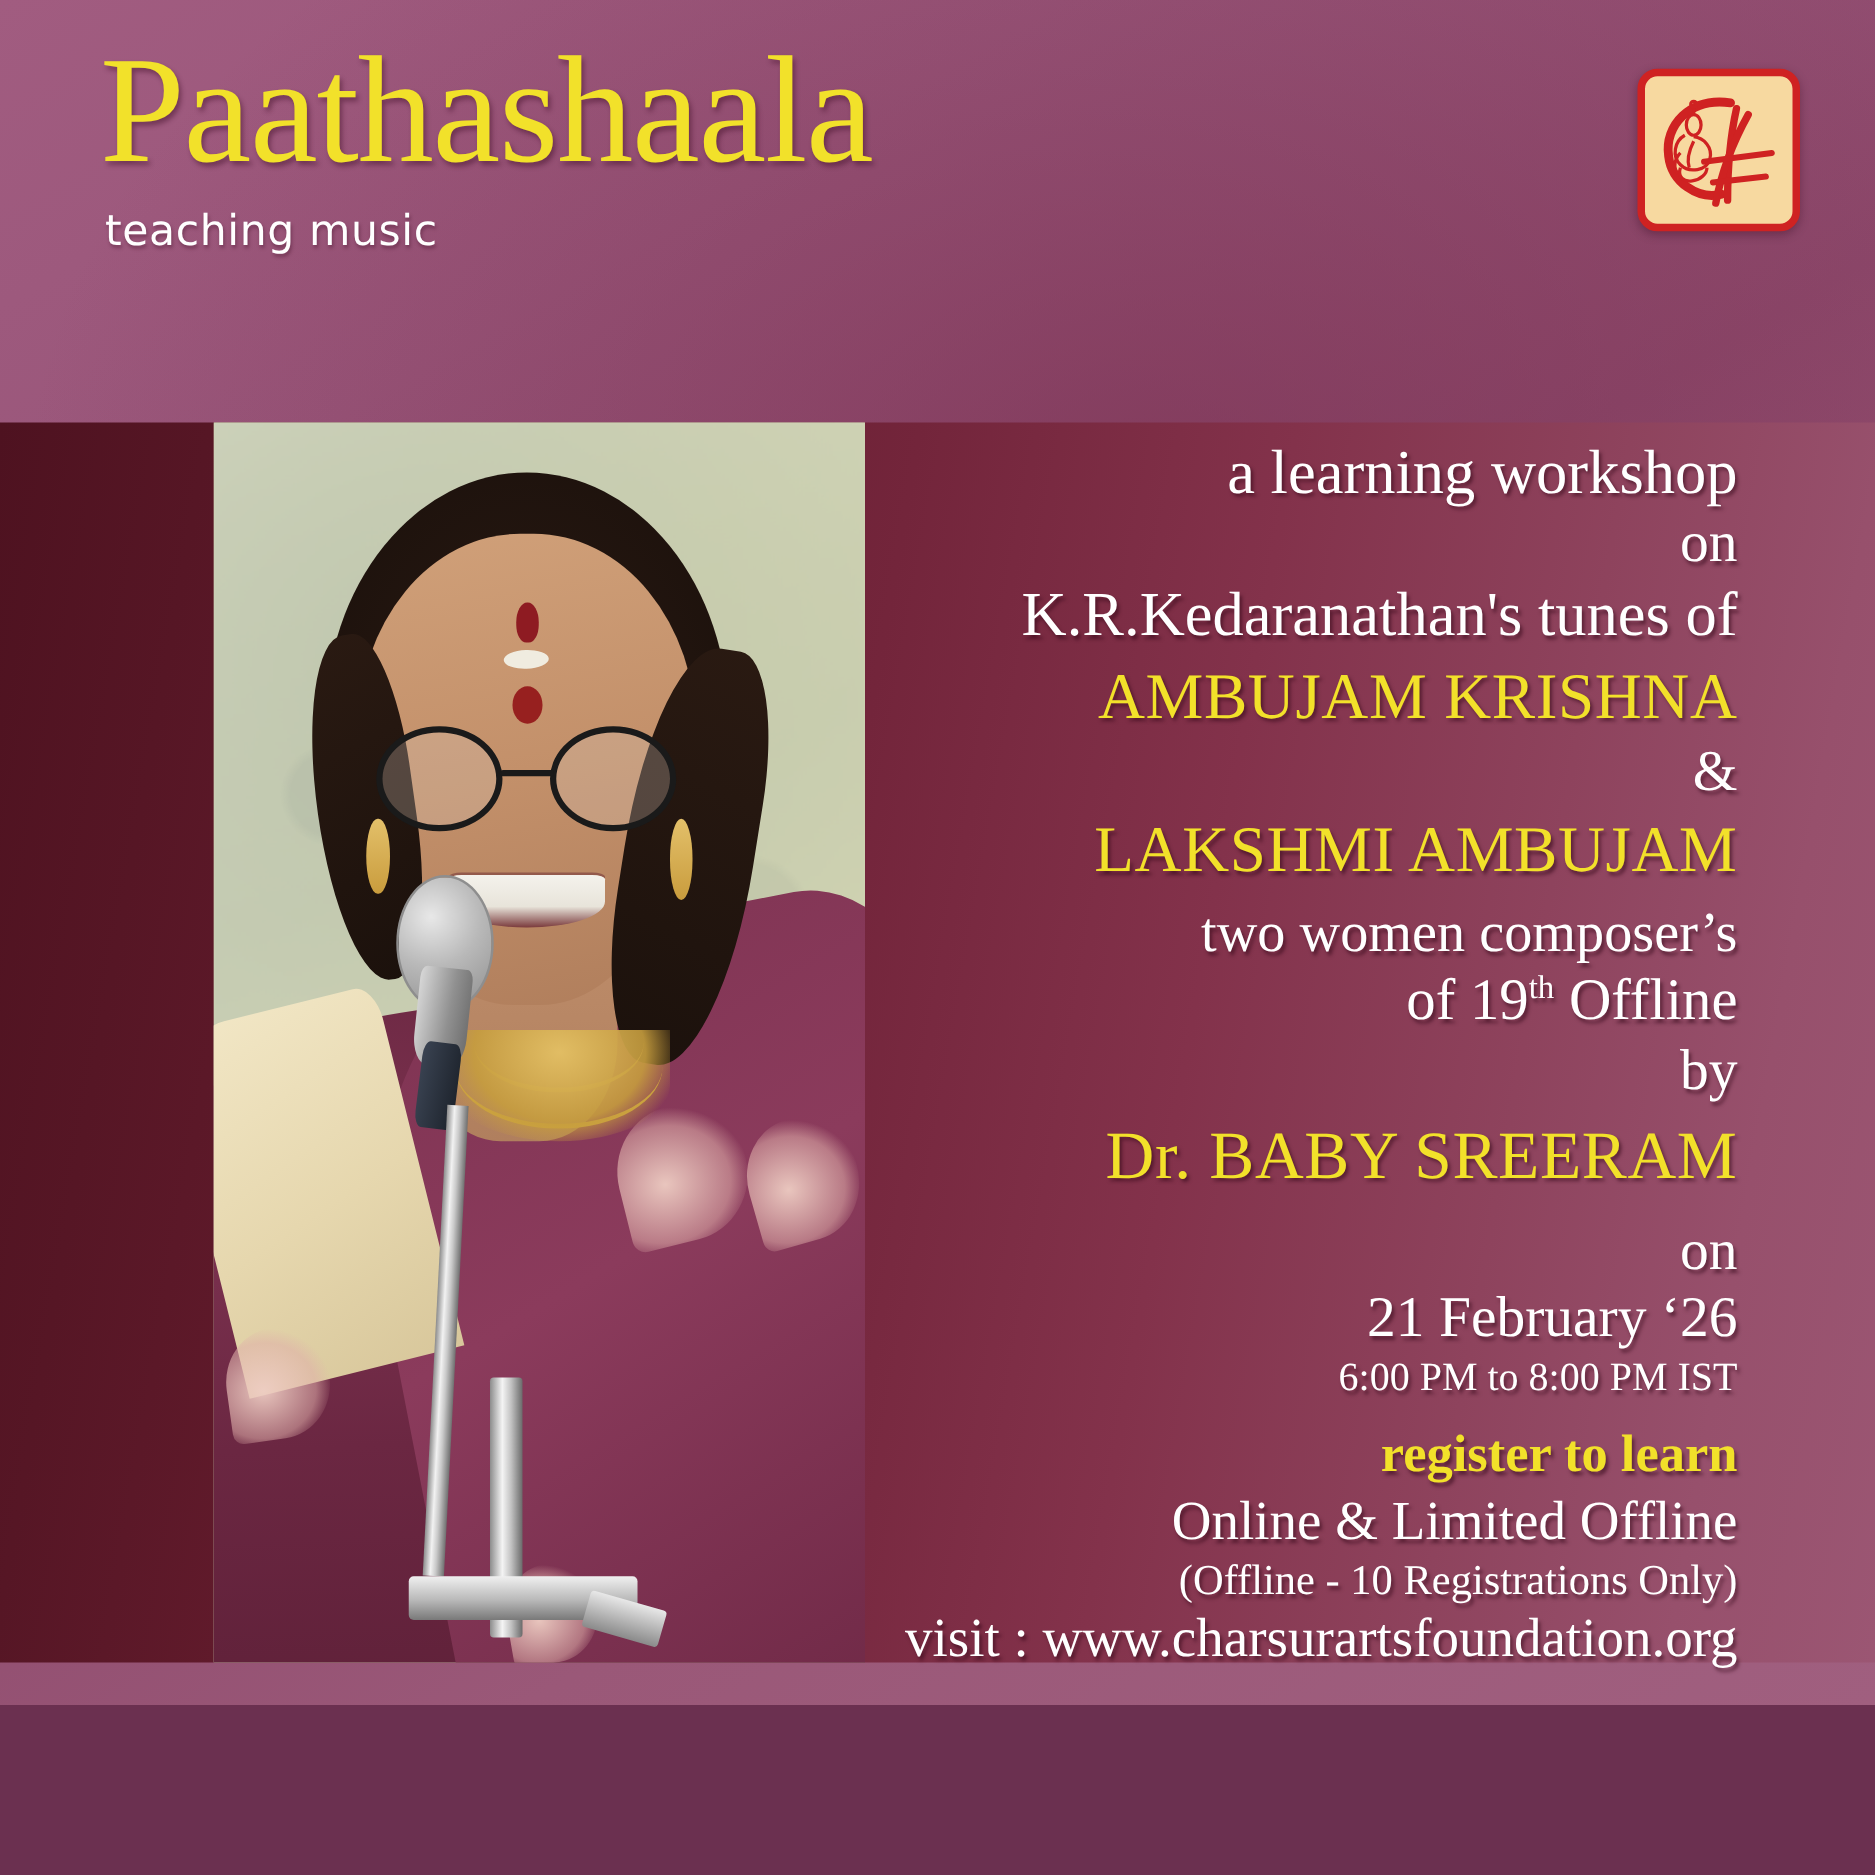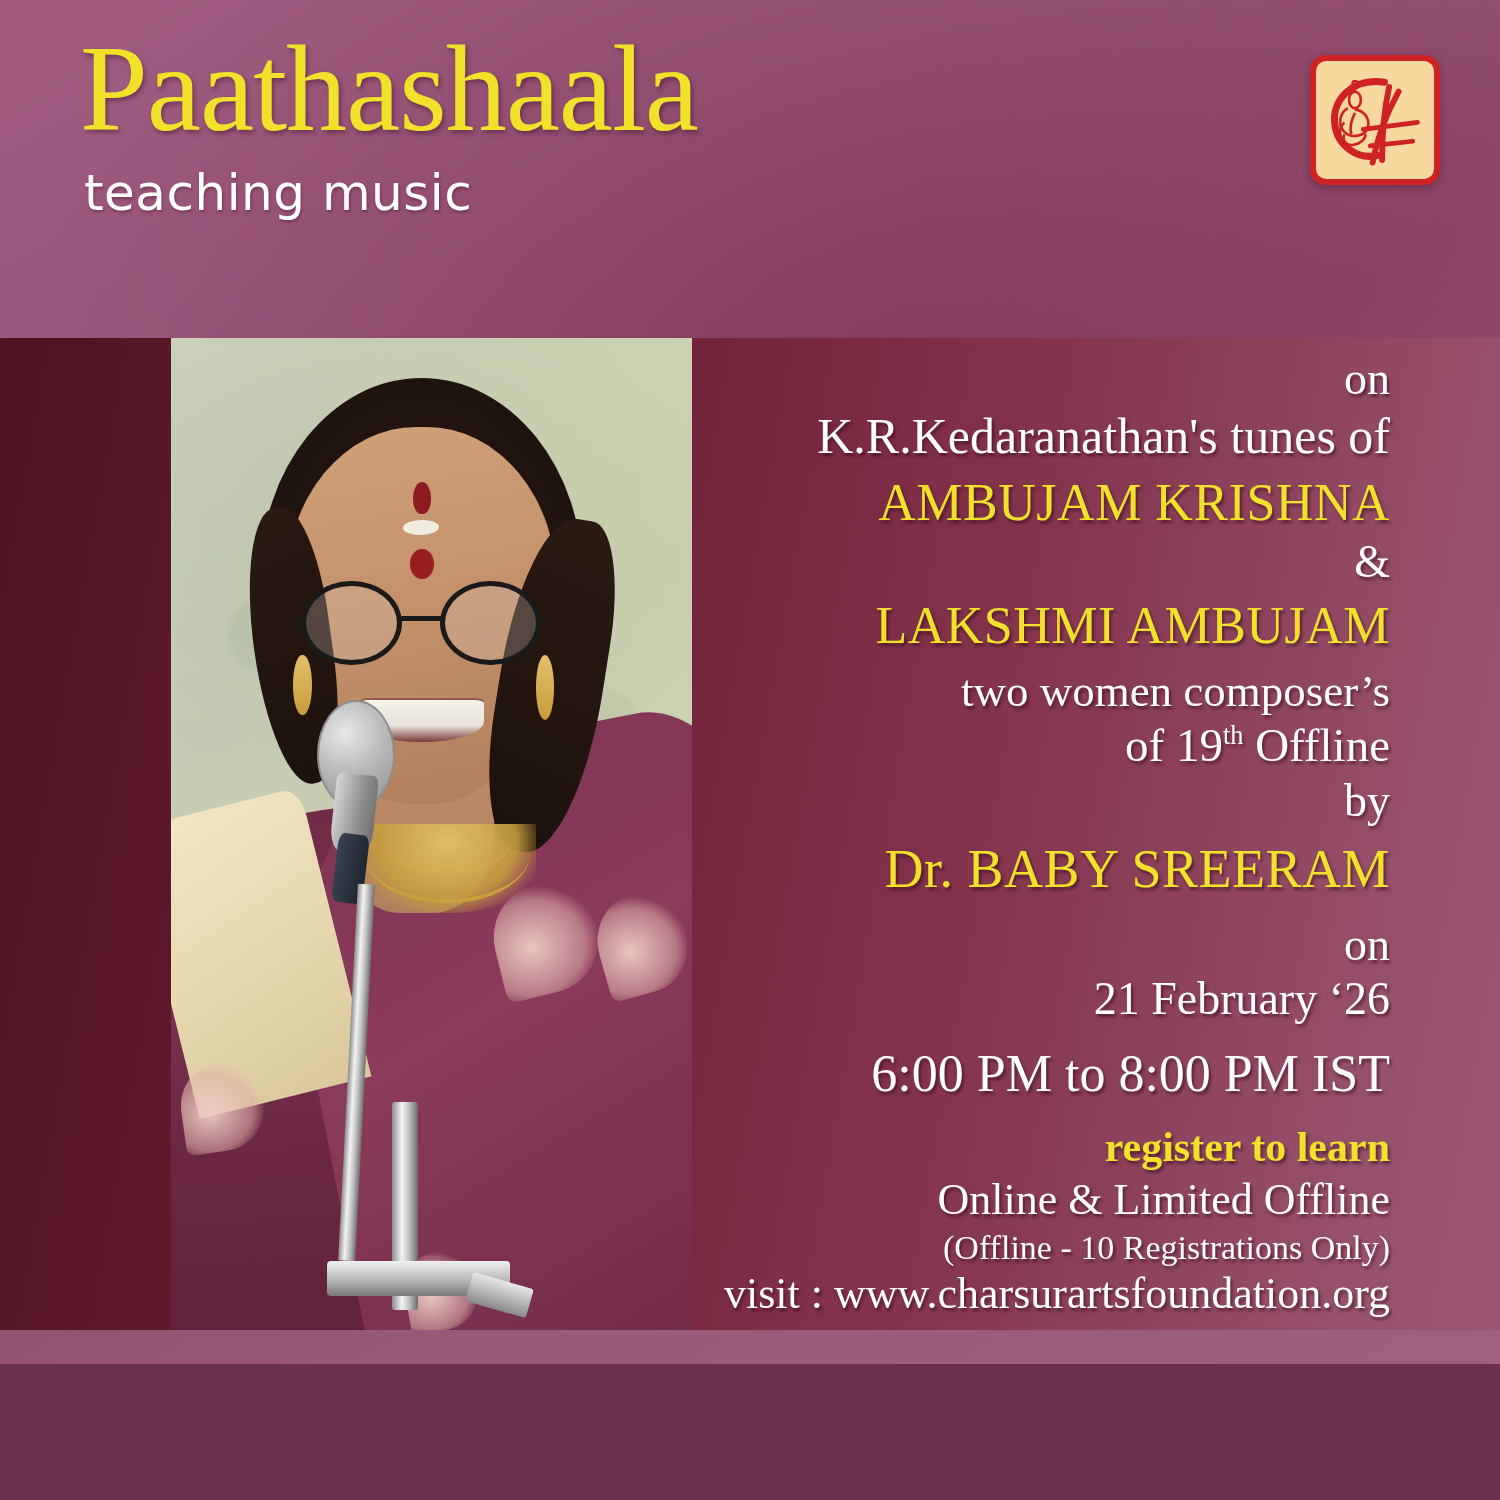--- a/index.html
+++ b/index.html
@@ -19,21 +19,21 @@
   .brand-title{
     position:absolute;left:80px;top:28px;
     font-family:"Liberation Serif", serif;
     font-size:122px;line-height:1;
     color:#f2e12a;letter-spacing:-1px;
     text-shadow:2px 3px 4px rgba(60,12,35,0.45);
   }
   .brand-sub{
     position:absolute;left:84px;top:168px;
     font-family:"DejaVu Sans", sans-serif;
-    font-size:50px;line-height:1;color:#ffffff;font-weight:400;
+    font-size:34px;line-height:1;color:#ffffff;font-weight:400;
     letter-spacing:0.5px;
     text-shadow:1px 2px 3px rgba(60,12,35,0.40);
   }
 
   
   .logo{
     position:absolute;right:60px;top:55px;
     width:130px;height:130px;
     background:#f7d9a0;
     border:6px solid #cf2222;
@@ -165,21 +165,21 @@
   .l-name{font-size:52px;color:#f2e12a;margin-top:10px;letter-spacing:.5px;}
   .l-amp{font-size:46px;margin-top:6px;}
   .l-name2{font-size:52px;color:#f2e12a;margin-top:10px;letter-spacing:.5px;}
   .l-two{font-size:45px;margin-top:12px;}
   .l-cent{font-size:47px;margin-top:4px;}
   .l-cent sup{font-size:.56em;vertical-align:super;}
   .l-by{font-size:46px;margin-top:4px;}
   .l-speaker{font-size:54px;color:#f2e12a;margin-top:14px;letter-spacing:.5px;}
   .l-on2{font-size:46px;margin-top:20px;}
   .l-date{font-size:46px;margin-top:4px;}
-  .l-time{font-size:52px;margin-top:20px;}
+  .l-time{font-size:32px;margin-top:4px;}
   .l-reg{font-size:42px;color:#f2e12a;font-weight:bold;margin-top:22px;}
   .l-mode{font-size:44px;margin-top:6px;}
   .l-note{font-size:34px;margin-top:4px;}
   .l-visit{font-size:44px;margin-top:4px;}
 </style>
 </head>
 <body>
 
 <div class="poster">
 
@@ -243,20 +243,21 @@
     <div class="mic-head"></div>
     <div class="mic-body"></div>
     <div class="mic-clip"></div>
     <div class="mic-stem"></div>
     <div class="mic-stem2"></div>
     <div class="mic-cross"></div>
     <div class="mic-arm"></div>
   </div>
 
   <div class="copy">
+    <div class="l-lead">a learning workshop</div>
     <div class="l-on">on</div>
     <div class="l-tunes">K.R.Kedaranathan's tunes of</div>
     <div class="l-name">AMBUJAM KRISHNA</div>
     <div class="l-amp">&amp;</div>
     <div class="l-name2">LAKSHMI AMBUJAM</div>
     <div class="l-two">two women composer’s</div>
     <div class="l-cent"><span>of 19</span><sup>th</sup><span> Offline</span></div>
     <div class="l-by">by</div>
     <div class="l-speaker">Dr. BABY SREERAM</div>
     <div class="l-on2">on</div>

